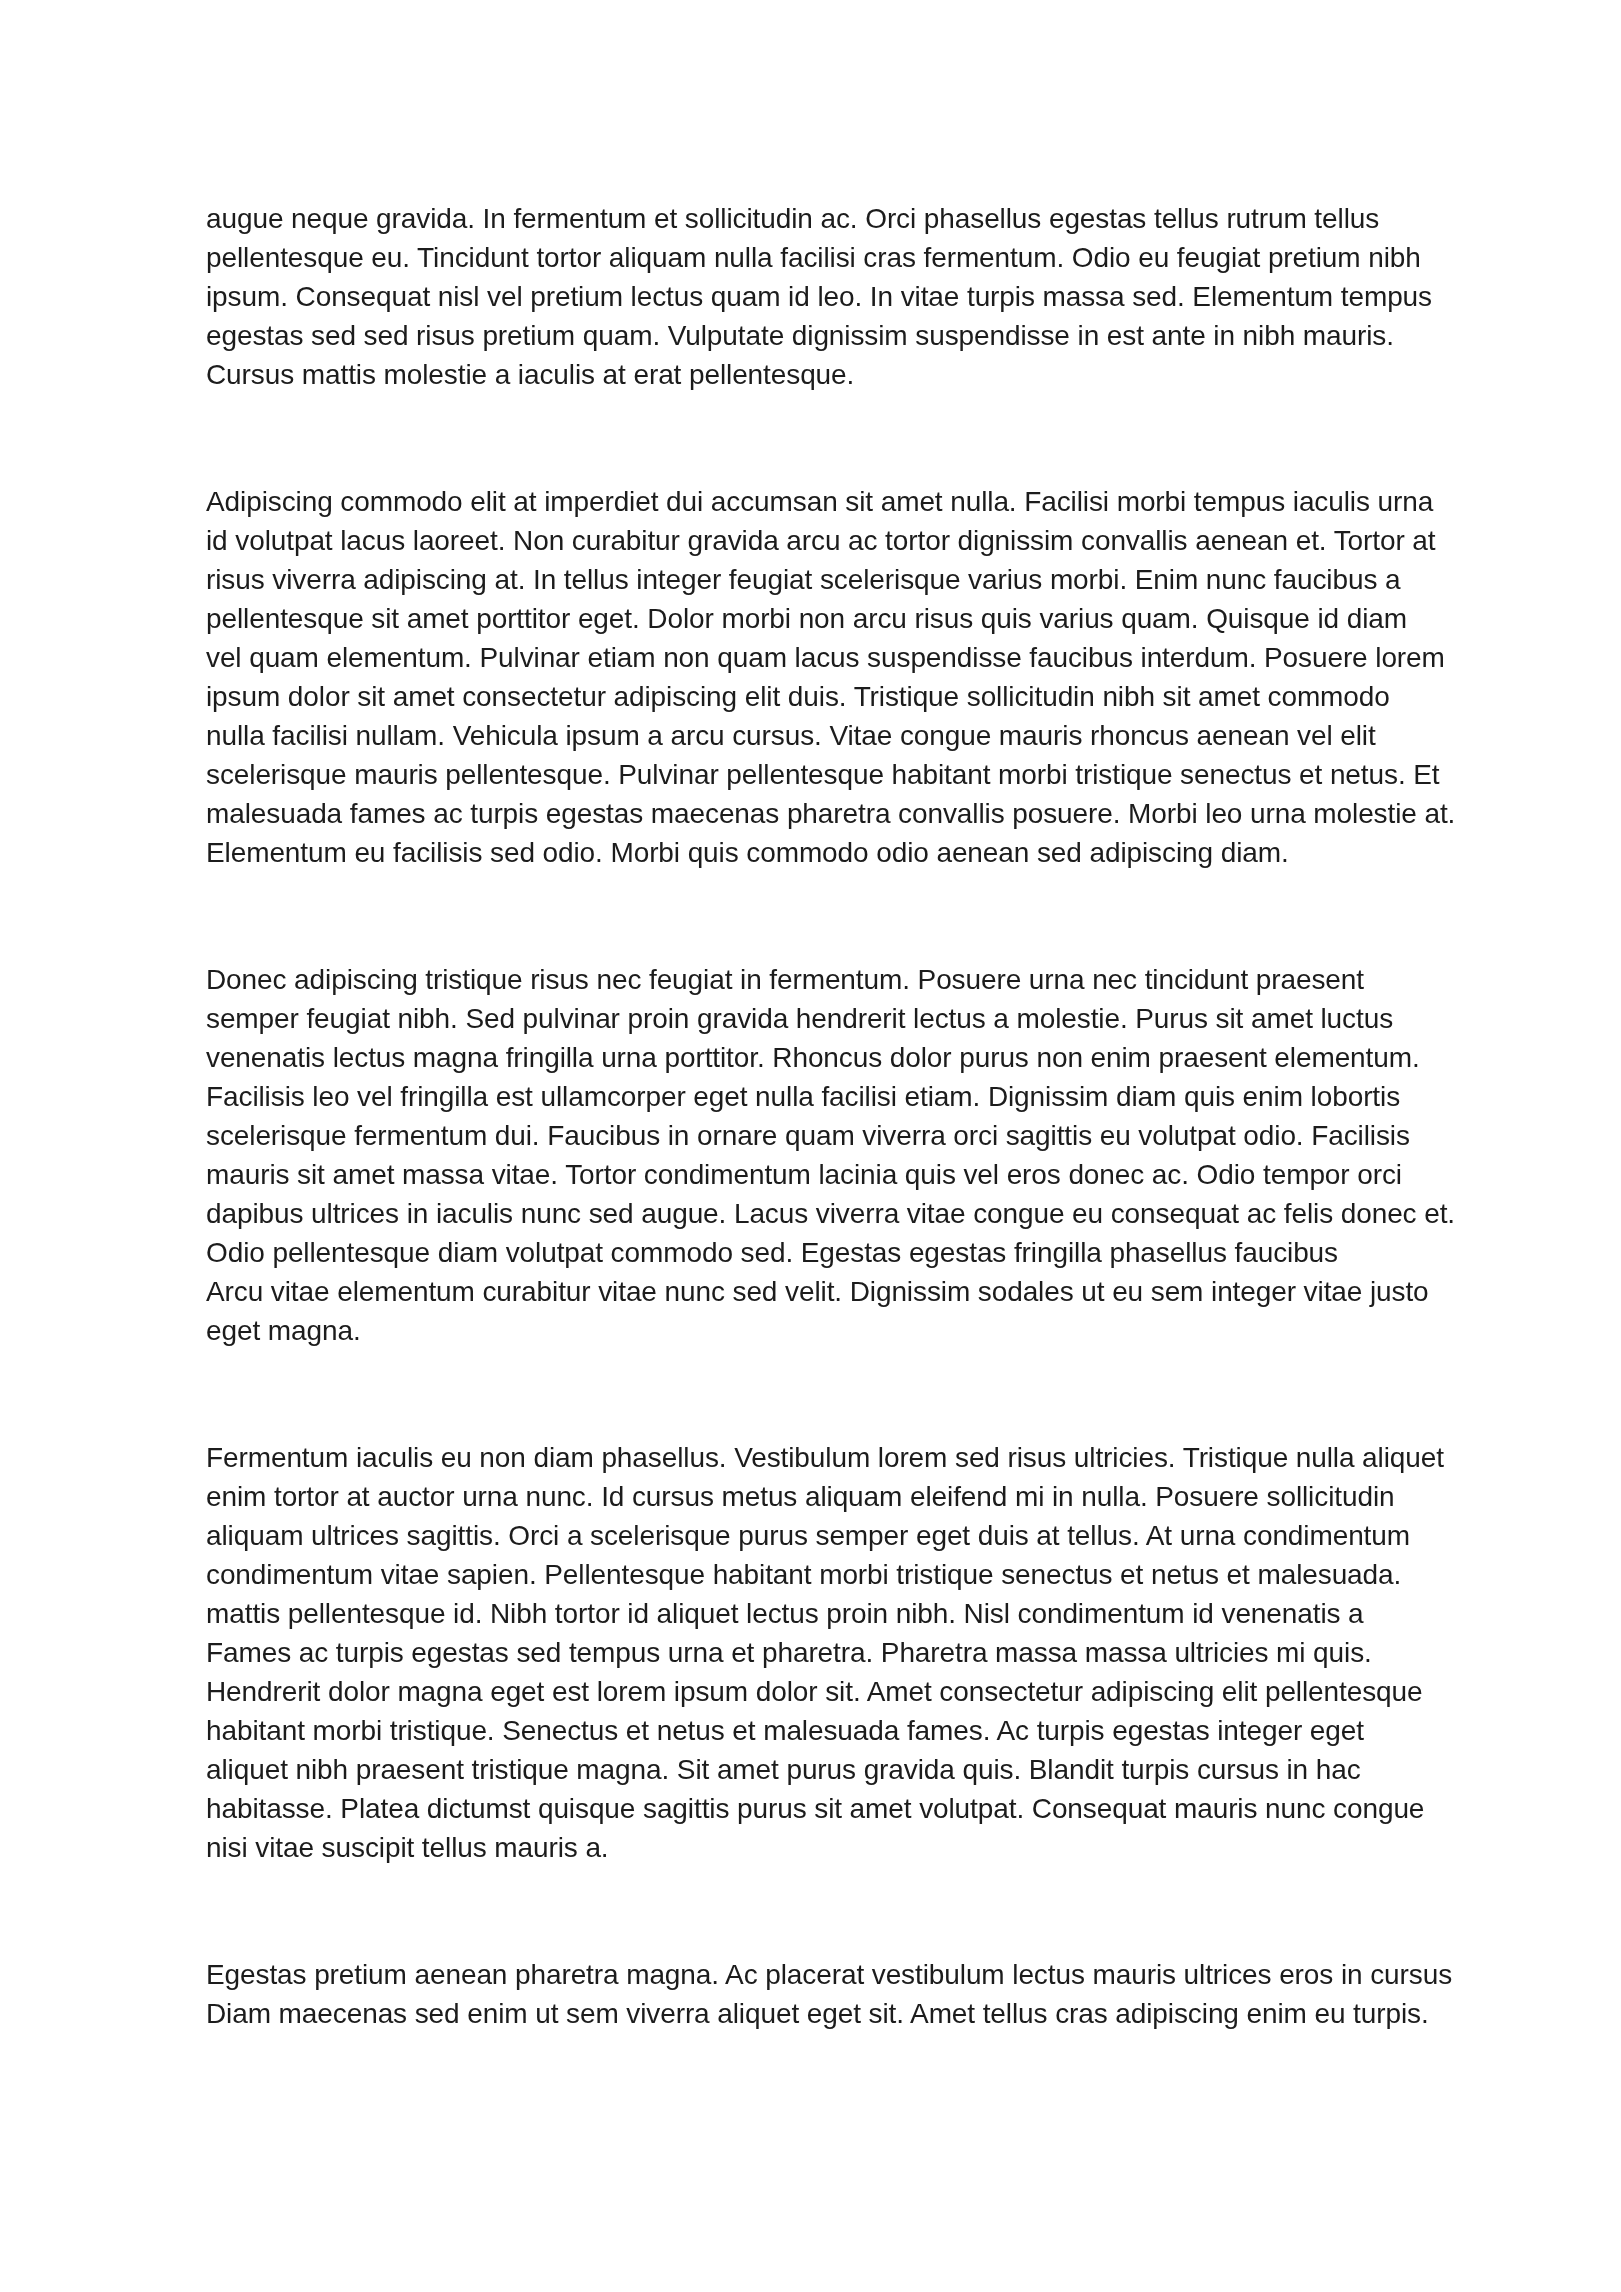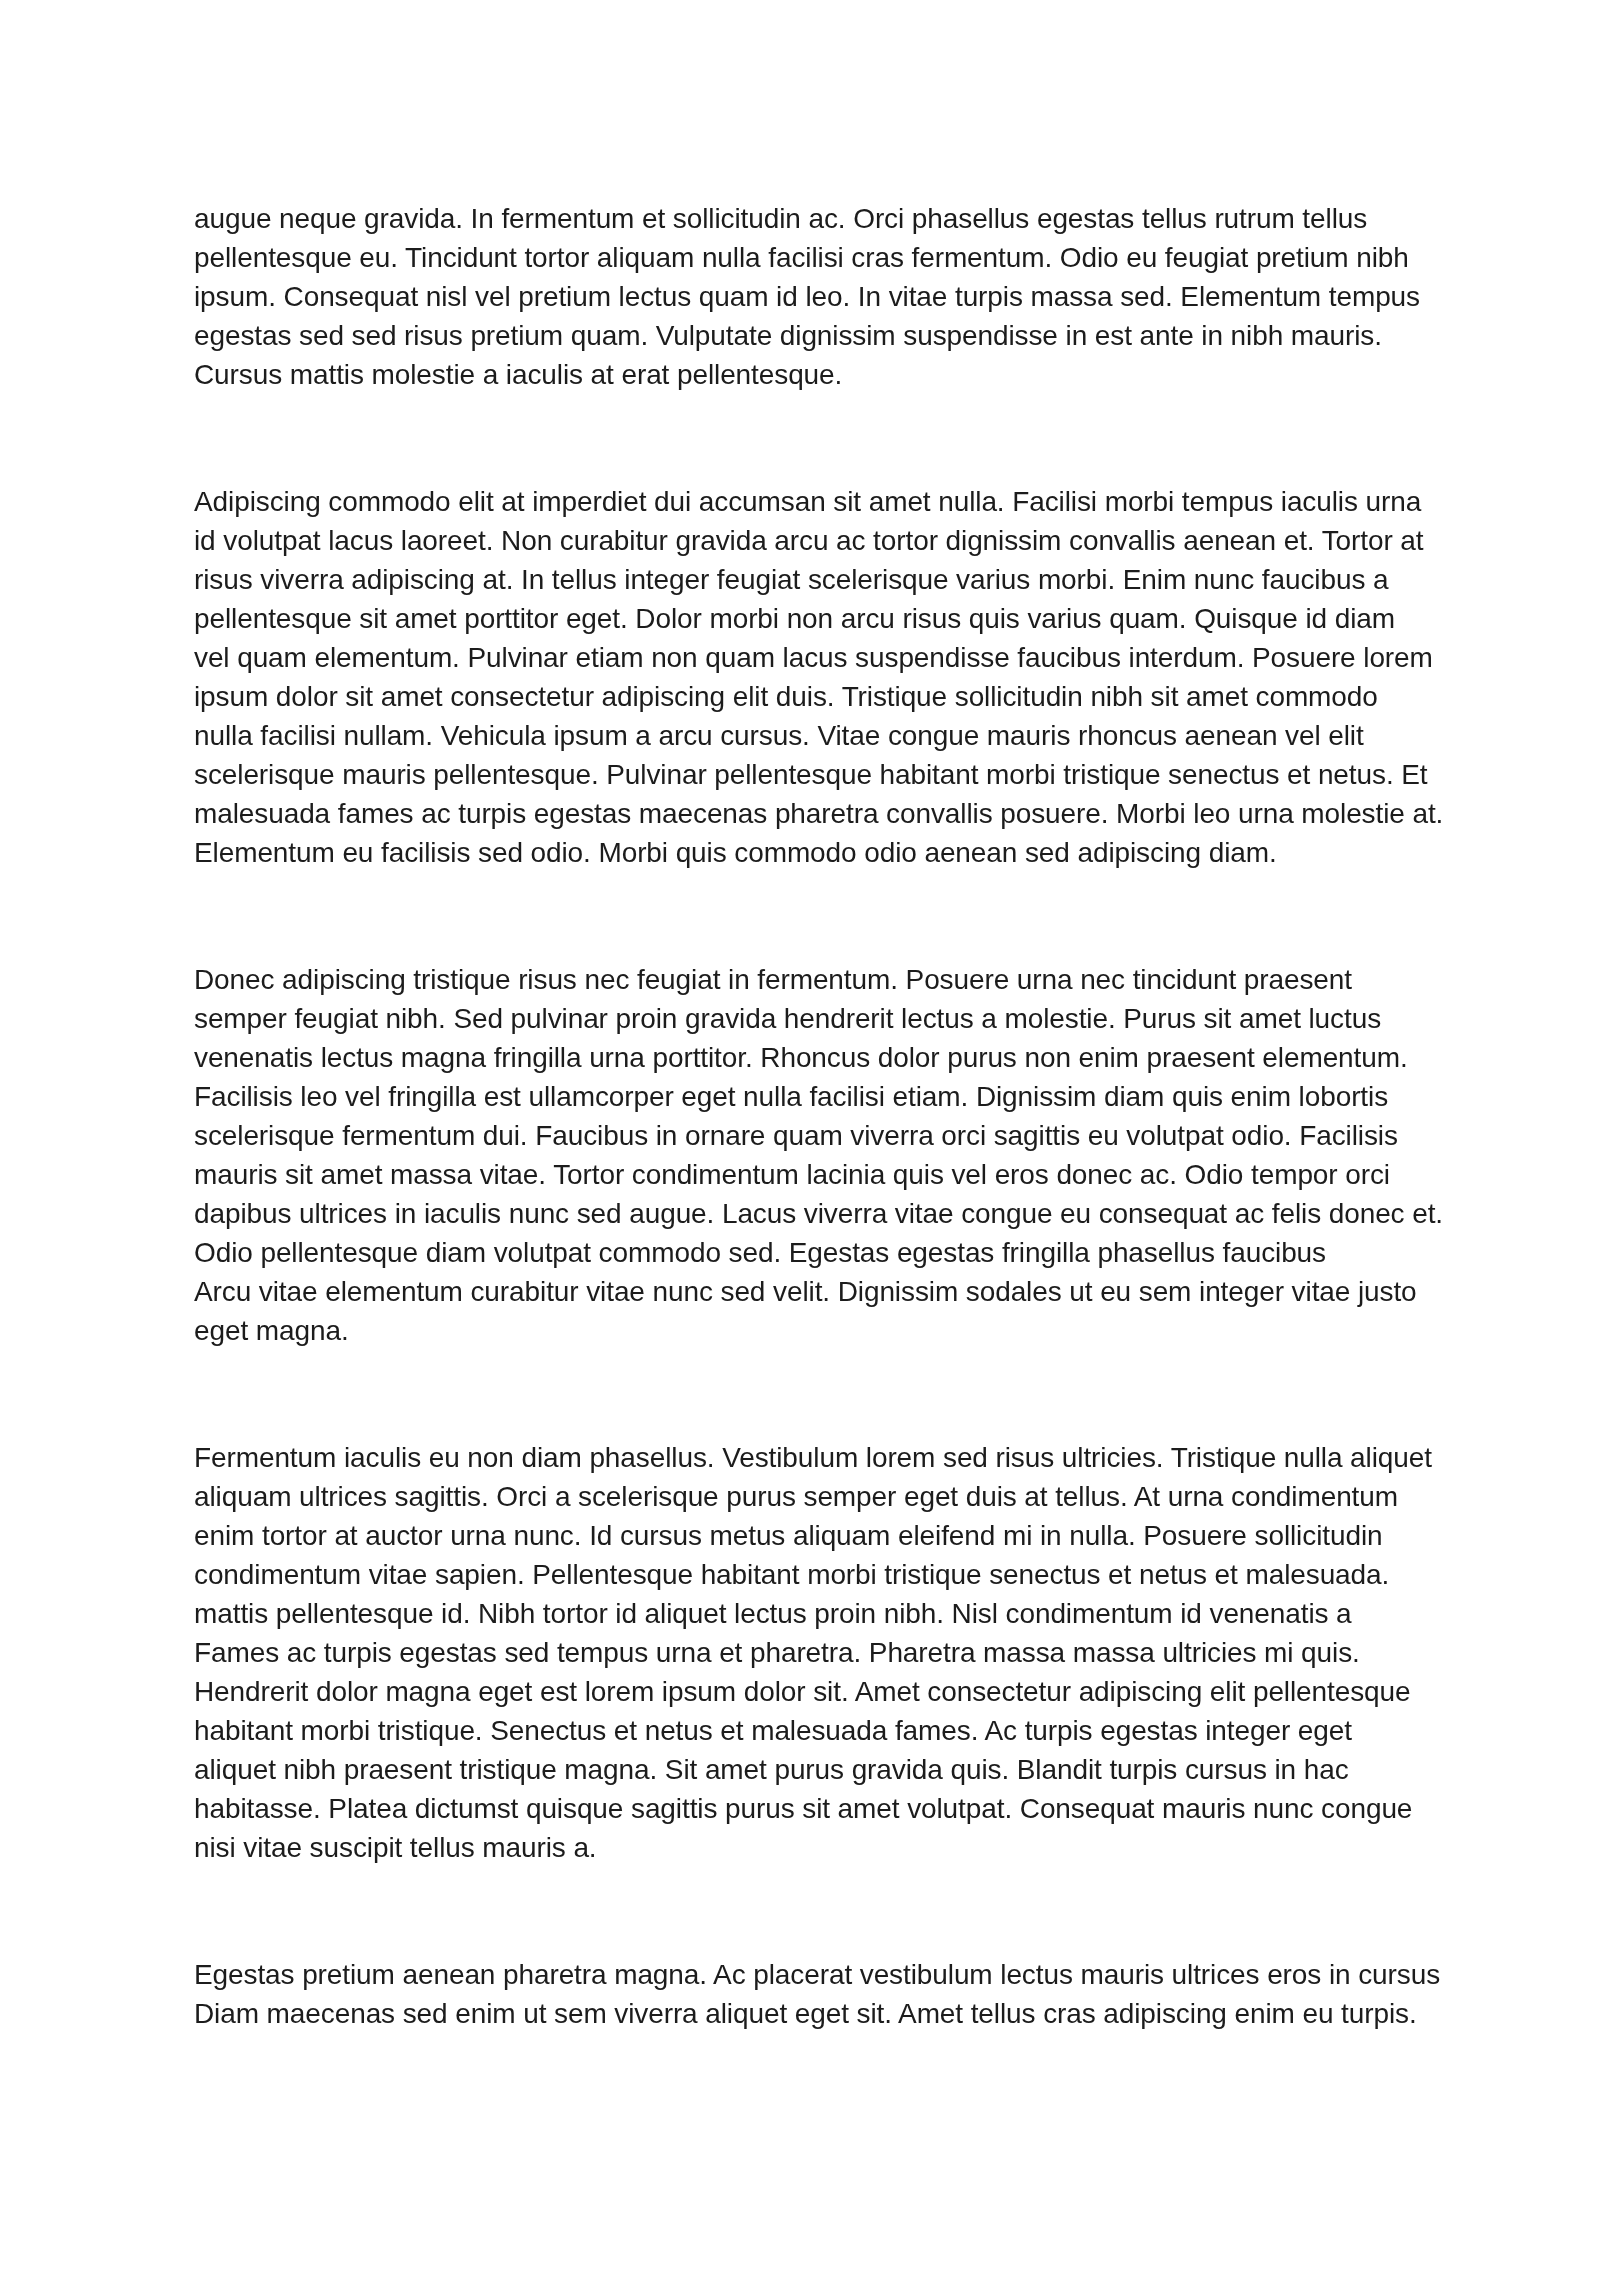--- a/index.html
+++ b/index.html
@@ -19,21 +19,21 @@
     left: 190px;
     top: 199px;
     width: 1274px;
     font-family: "Liberation Sans", sans-serif;
     font-size: 28px;
     line-height: 39px;
     letter-spacing: -0.1px;
     color: #1c1c1c;
   }
   .paragraph {
-    margin: 0 0 88px 4px;
+    margin: 0 0 88px 16px;
     padding: 0;
   }
   .paragraph:last-child {
     margin-bottom: 0;
   }
   .line {
     white-space: nowrap;
   }
 </style>
 </head>
@@ -67,22 +67,22 @@
         <div class="line">Facilisis leo vel fringilla est ullamcorper eget nulla facilisi etiam. Dignissim diam quis enim lobortis</div>
         <div class="line">scelerisque fermentum dui. Faucibus in ornare quam viverra orci sagittis eu volutpat odio. Facilisis</div>
         <div class="line">mauris sit amet massa vitae. Tortor condimentum lacinia quis vel eros donec ac. Odio tempor orci</div>
         <div class="line">dapibus ultrices in iaculis nunc sed augue. Lacus viverra vitae congue eu consequat ac felis donec et.</div>
         <div class="line">Odio pellentesque diam volutpat commodo sed. Egestas egestas fringilla phasellus faucibus</div>
         <div class="line">Arcu vitae elementum curabitur vitae nunc sed velit. Dignissim sodales ut eu sem integer vitae justo</div>
         <div class="line">eget magna.</div>
       </div>
       <div class="paragraph">
         <div class="line">Fermentum iaculis eu non diam phasellus. Vestibulum lorem sed risus ultricies. Tristique nulla aliquet</div>
+        <div class="line">enim tortor at auctor urna nunc. Id cursus metus aliquam eleifend mi in nulla. Posuere sollicitudin</div>
         <div class="line">aliquam ultrices sagittis. Orci a scelerisque purus semper eget duis at tellus. At urna condimentum</div>
-        <div class="line">enim tortor at auctor urna nunc. Id cursus metus aliquam eleifend mi in nulla. Posuere sollicitudin</div>
         <div class="line">condimentum vitae sapien. Pellentesque habitant morbi tristique senectus et netus et malesuada.</div>
         <div class="line">mattis pellentesque id. Nibh tortor id aliquet lectus proin nibh. Nisl condimentum id venenatis a</div>
         <div class="line">Fames ac turpis egestas sed tempus urna et pharetra. Pharetra massa massa ultricies mi quis.</div>
         <div class="line">Hendrerit dolor magna eget est lorem ipsum dolor sit. Amet consectetur adipiscing elit pellentesque</div>
         <div class="line">habitant morbi tristique. Senectus et netus et malesuada fames. Ac turpis egestas integer eget</div>
         <div class="line">aliquet nibh praesent tristique magna. Sit amet purus gravida quis. Blandit turpis cursus in hac</div>
         <div class="line">habitasse. Platea dictumst quisque sagittis purus sit amet volutpat. Consequat mauris nunc congue</div>
         <div class="line">nisi vitae suscipit tellus mauris a.</div>
       </div>
       <div class="paragraph">

